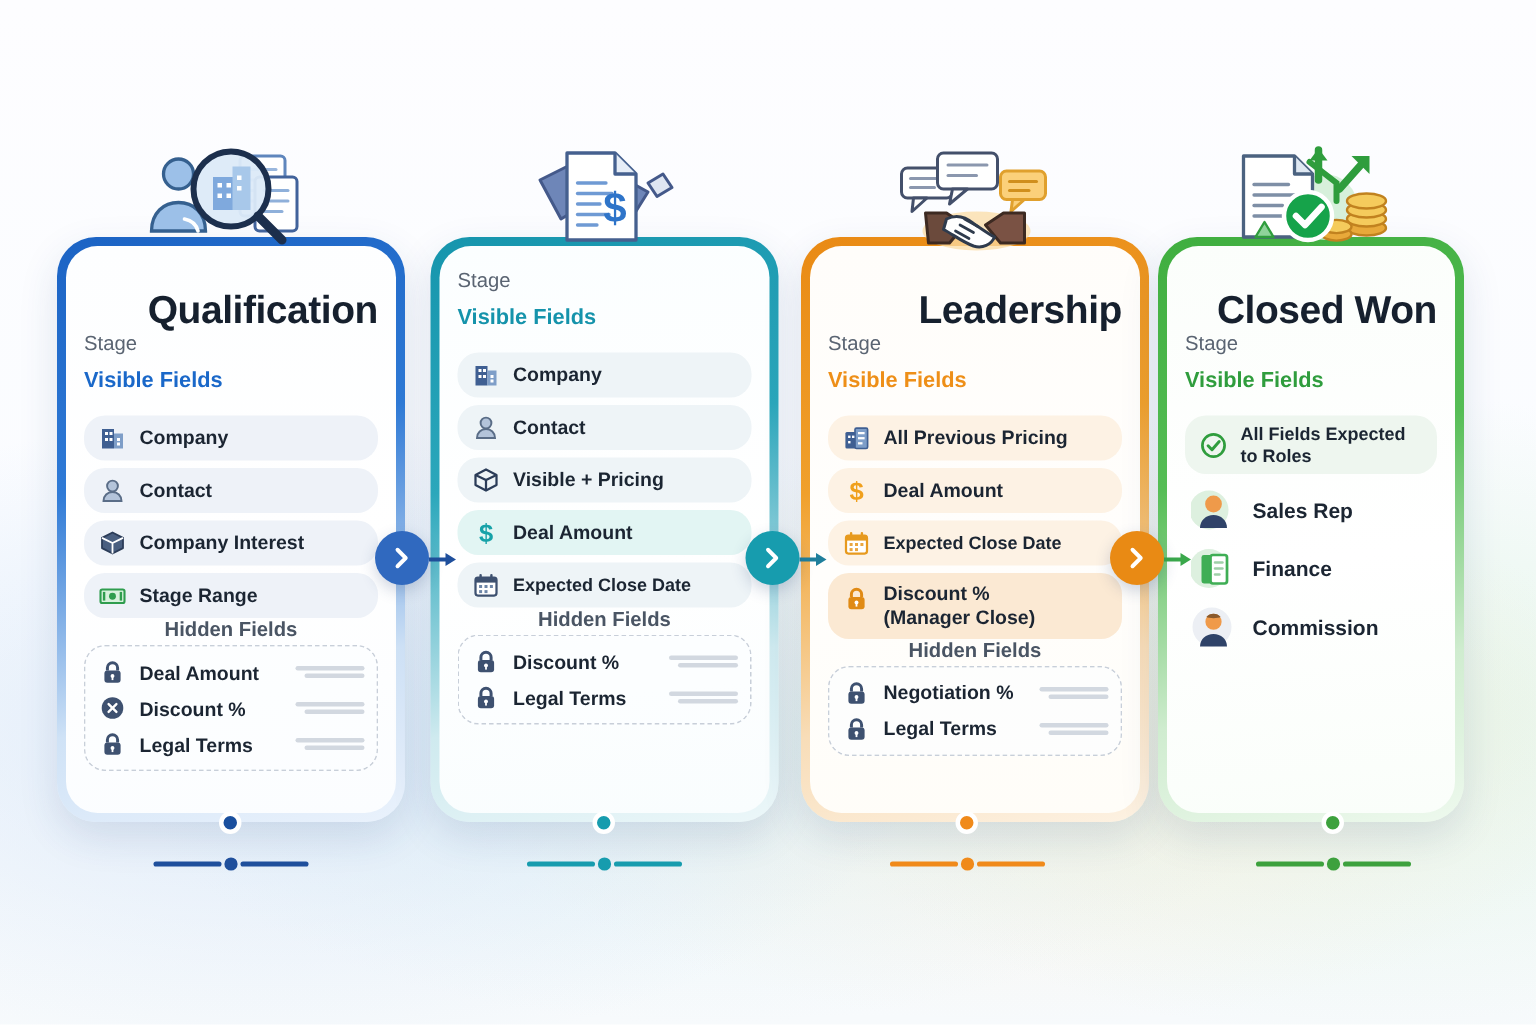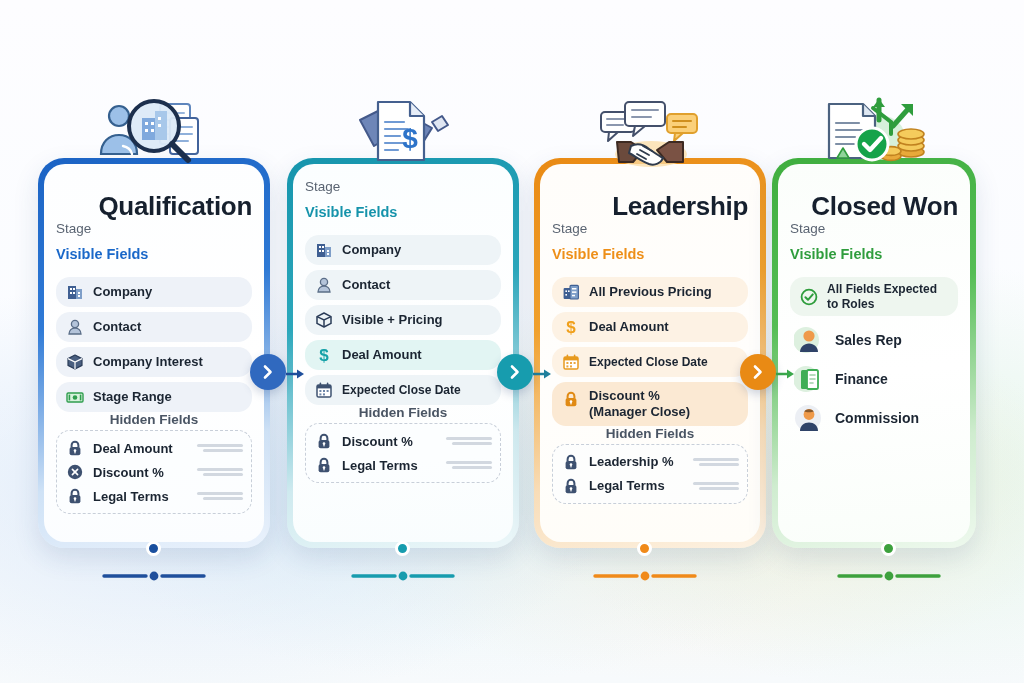--- a/index.html
+++ b/index.html
@@ -566,21 +566,21 @@
       </div>
       <div class="hidden-head">Hidden Fields</div>
       <div class="hidden-box">
         <div class="hrow">
           <span class="ico"><svg width="20" height="20" viewBox="0 0 20 20">
                 <path d="M6.6 9V7.2a3.4 3.4 0 016.8 0V9" fill="none" stroke="#3e5170" stroke-width="2"></path>
                 <rect x="4.6" y="9" width="10.8" height="8.2" rx="2" fill="#3e5170"></rect>
                 <circle cx="10" cy="12.6" r="1.3" fill="#fff"></circle>
                 <rect x="9.4" y="13" width="1.2" height="2.4" fill="#fff"></rect>
               </svg></span>
-          <span class="lbl">Leadership %</span>
+          <span class="lbl">Negotiation %</span>
           <span class="bars">
               <i></i>
               <i></i>
             </span>
         </div>
         <div class="hrow">
           <span class="ico"><svg width="20" height="20" viewBox="0 0 20 20">
                 <path d="M6.6 9V7.2a3.4 3.4 0 016.8 0V9" fill="none" stroke="#3e5170" stroke-width="2"></path>
                 <rect x="4.6" y="9" width="10.8" height="8.2" rx="2" fill="#3e5170"></rect>
                 <circle cx="10" cy="12.6" r="1.3" fill="#fff"></circle>

